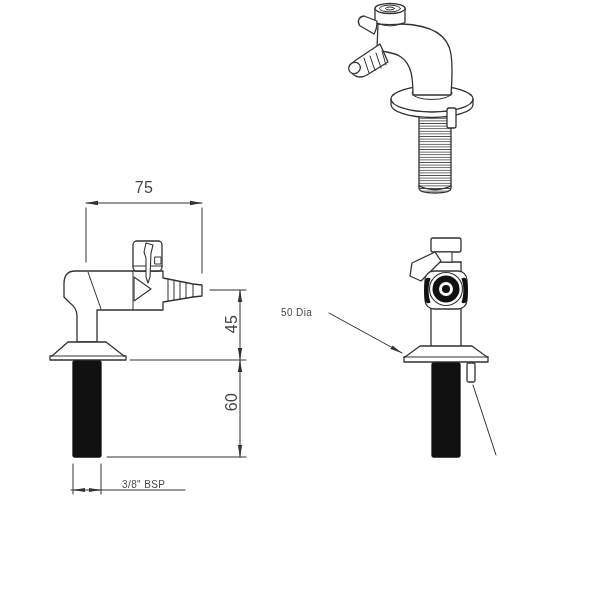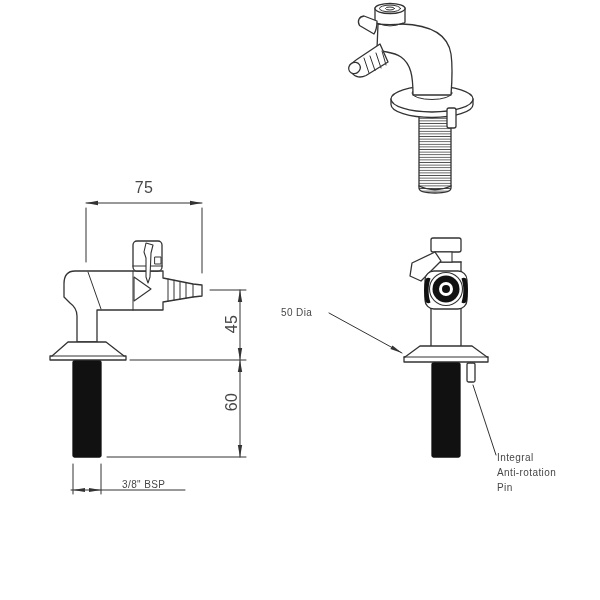--- a/index.html
+++ b/index.html
@@ -144,19 +144,14 @@
   <div id="dim-75-label" class="lbl center">75</div>
 
   <div id="dim-45-label" class="lbl rot">45</div>
 
   <div id="dim-60-label" class="lbl rot">60</div>
 
   <div id="bsp-label" class="lbl">3/8" BSP</div>
 
   <div id="dia-label" class="lbl">50 Dia</div>
 
-  <div id="pin-note" class="lbl">
-    <div>Integral</div>
-    <div>Anti-rotation</div>
-    <div>Pin</div>
-  </div>
 
 </div>
 
 </body></html>

